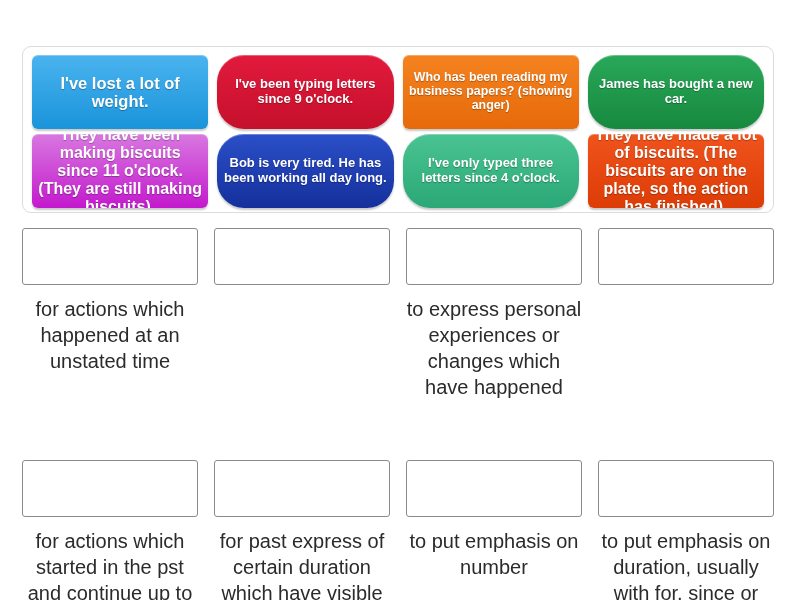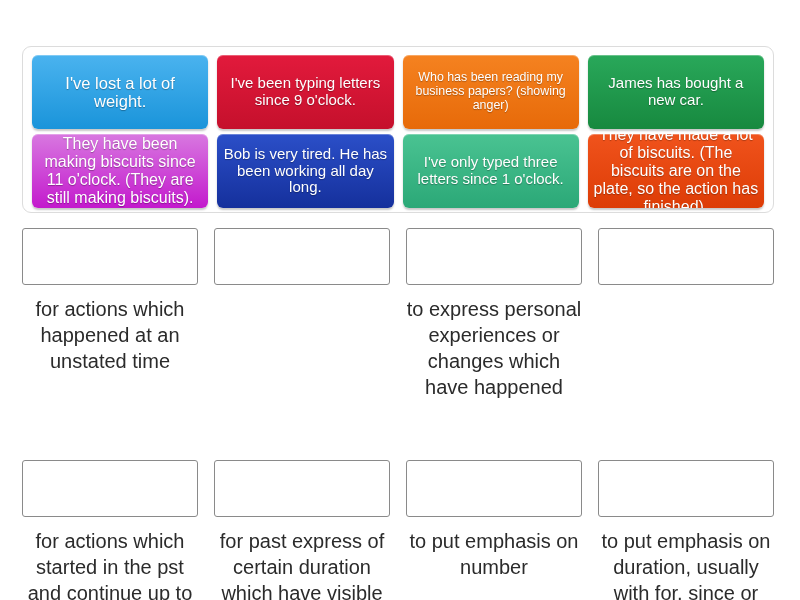--- a/index.html
+++ b/index.html
@@ -33,33 +33,33 @@
   .tray-row + .tray-row { margin-top: 5px; }
 
   .tile {
     flex: 1 1 0;
     border-radius: 6px;
     display: flex;
     align-items: center;
     justify-content: center;
     text-align: center;
     color: #ffffff;
-    font-weight: normal;
+    font-weight: bold;
     line-height: 1.12;
     padding: 3px 5px;
     text-shadow: 0 1px 1px rgba(0,0,0,0.30);
     box-shadow: 0 2px 2px rgba(0,0,0,0.22), inset 0 1px 0 rgba(255,255,255,0.30);
     cursor: move;
     user-select: none;
     overflow: hidden;
   }
   .tile span { display: block; width: 100%; }
 
   .fs-lg   { font-size: 16.5px; }
-  .fs-md   { font-size: 15px; }
+  .fs-md   { font-size: 13px; border-radius: 27px; }
   .fs-sm   { font-size: 12.4px; }
   .fs-xs   { font-size: 16px; }
 
   
   #answers {
     position: absolute;
     left: 22px;
     top: 228px;
     width: 752px;
   }
@@ -109,21 +109,21 @@
       </div>
   </div>
   <div class="tray-row">
     <div class="tile fs-xs" id="t10" style="background: linear-gradient(rgb(216, 120, 224) 0%, rgb(195, 25, 205) 100%);">
         <span>They have been making biscuits since 11 o'clock. (They are still making biscuits).</span>
       </div>
     <div class="tile fs-md" id="t11" style="background: linear-gradient(rgb(43, 79, 200) 0%, rgb(21, 48, 156) 100%);">
         <span>Bob is very tired. He has been working all day long.</span>
       </div>
     <div class="tile fs-md" id="t12" style="background: linear-gradient(rgb(74, 195, 146) 0%, rgb(43, 168, 119) 100%);">
-        <span>I've only typed three letters since 1 o'clock.</span>
+        <span>I've only typed three letters since 4 o'clock.</span>
       </div>
     <div class="tile fs-xs" id="t13" style="background: linear-gradient(rgb(240, 83, 28) 0%, rgb(221, 60, 6) 100%);">
         <span>They have made a lot of biscuits. (The biscuits are on the plate, so the action has finished).</span>
       </div>
   </div>
 </div>
 
 <div id="answers">
   <div class="ans-row first">
     <div class="ans-cell">

